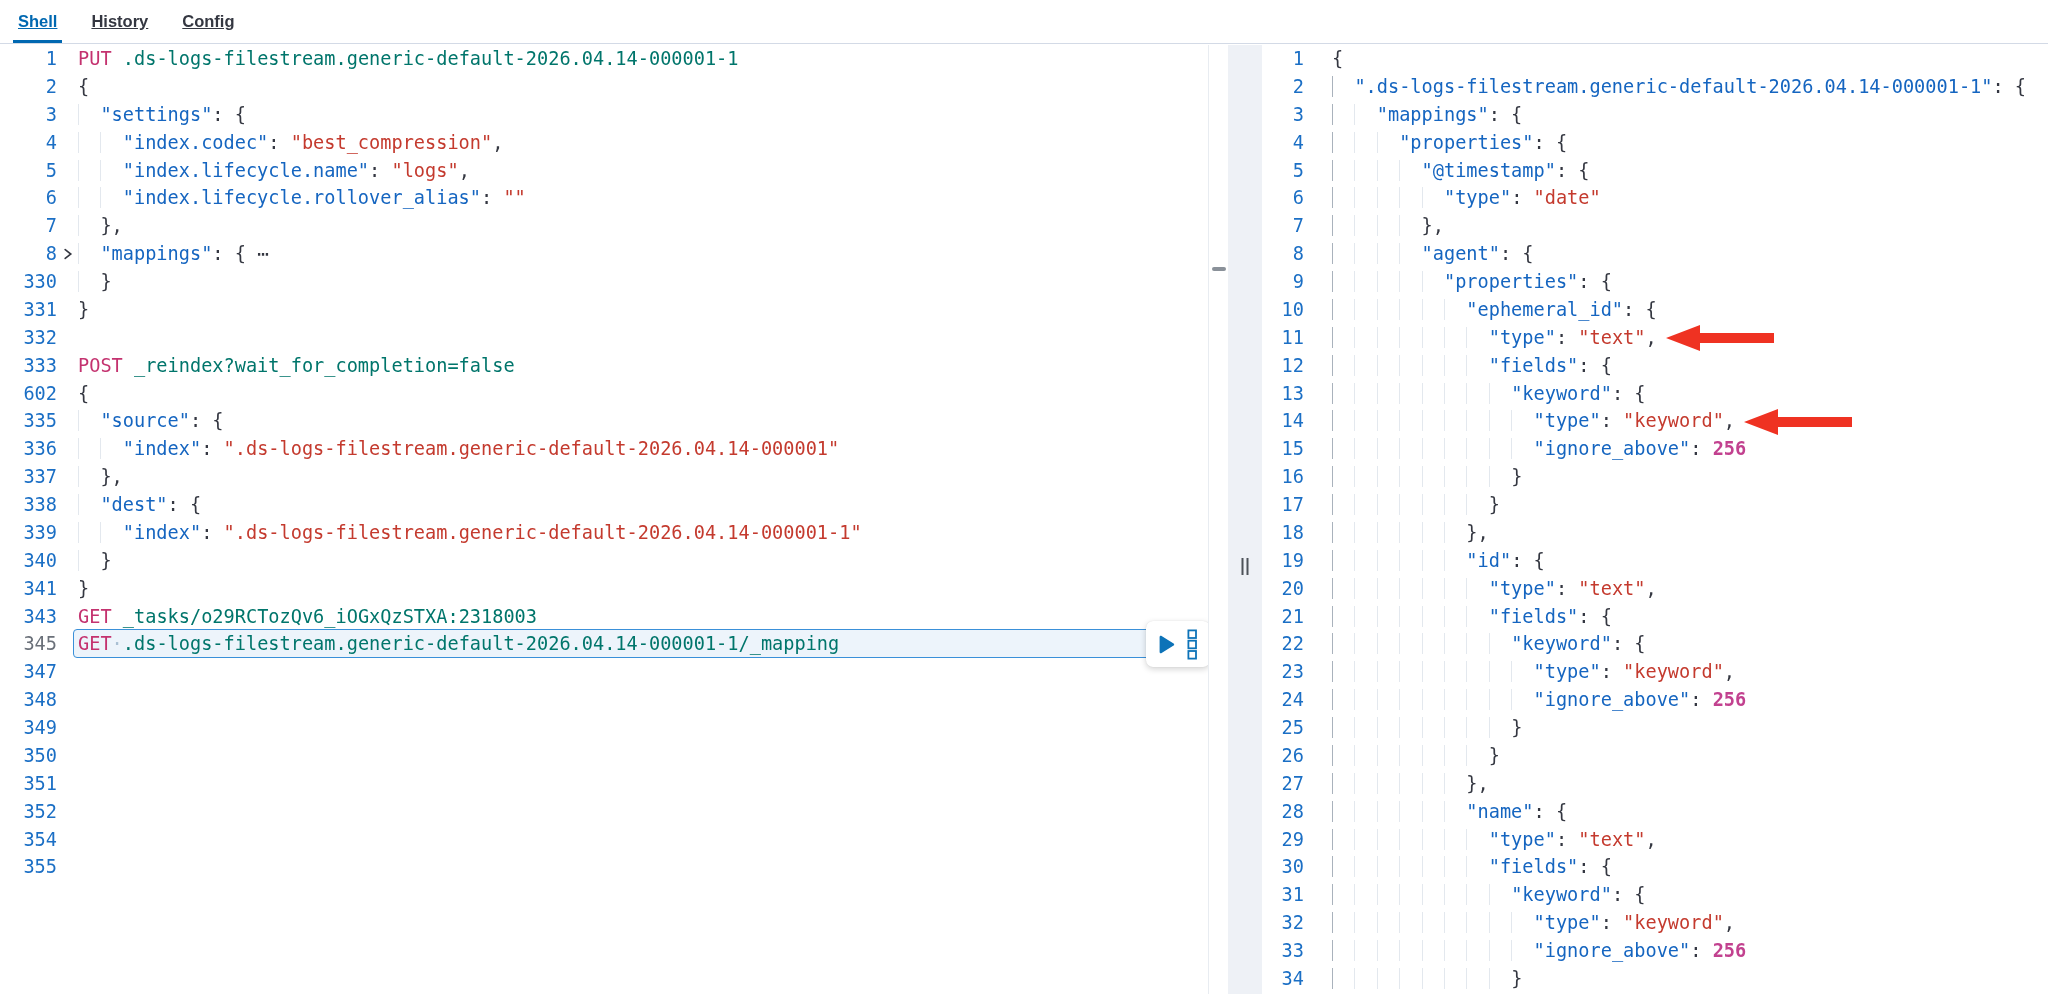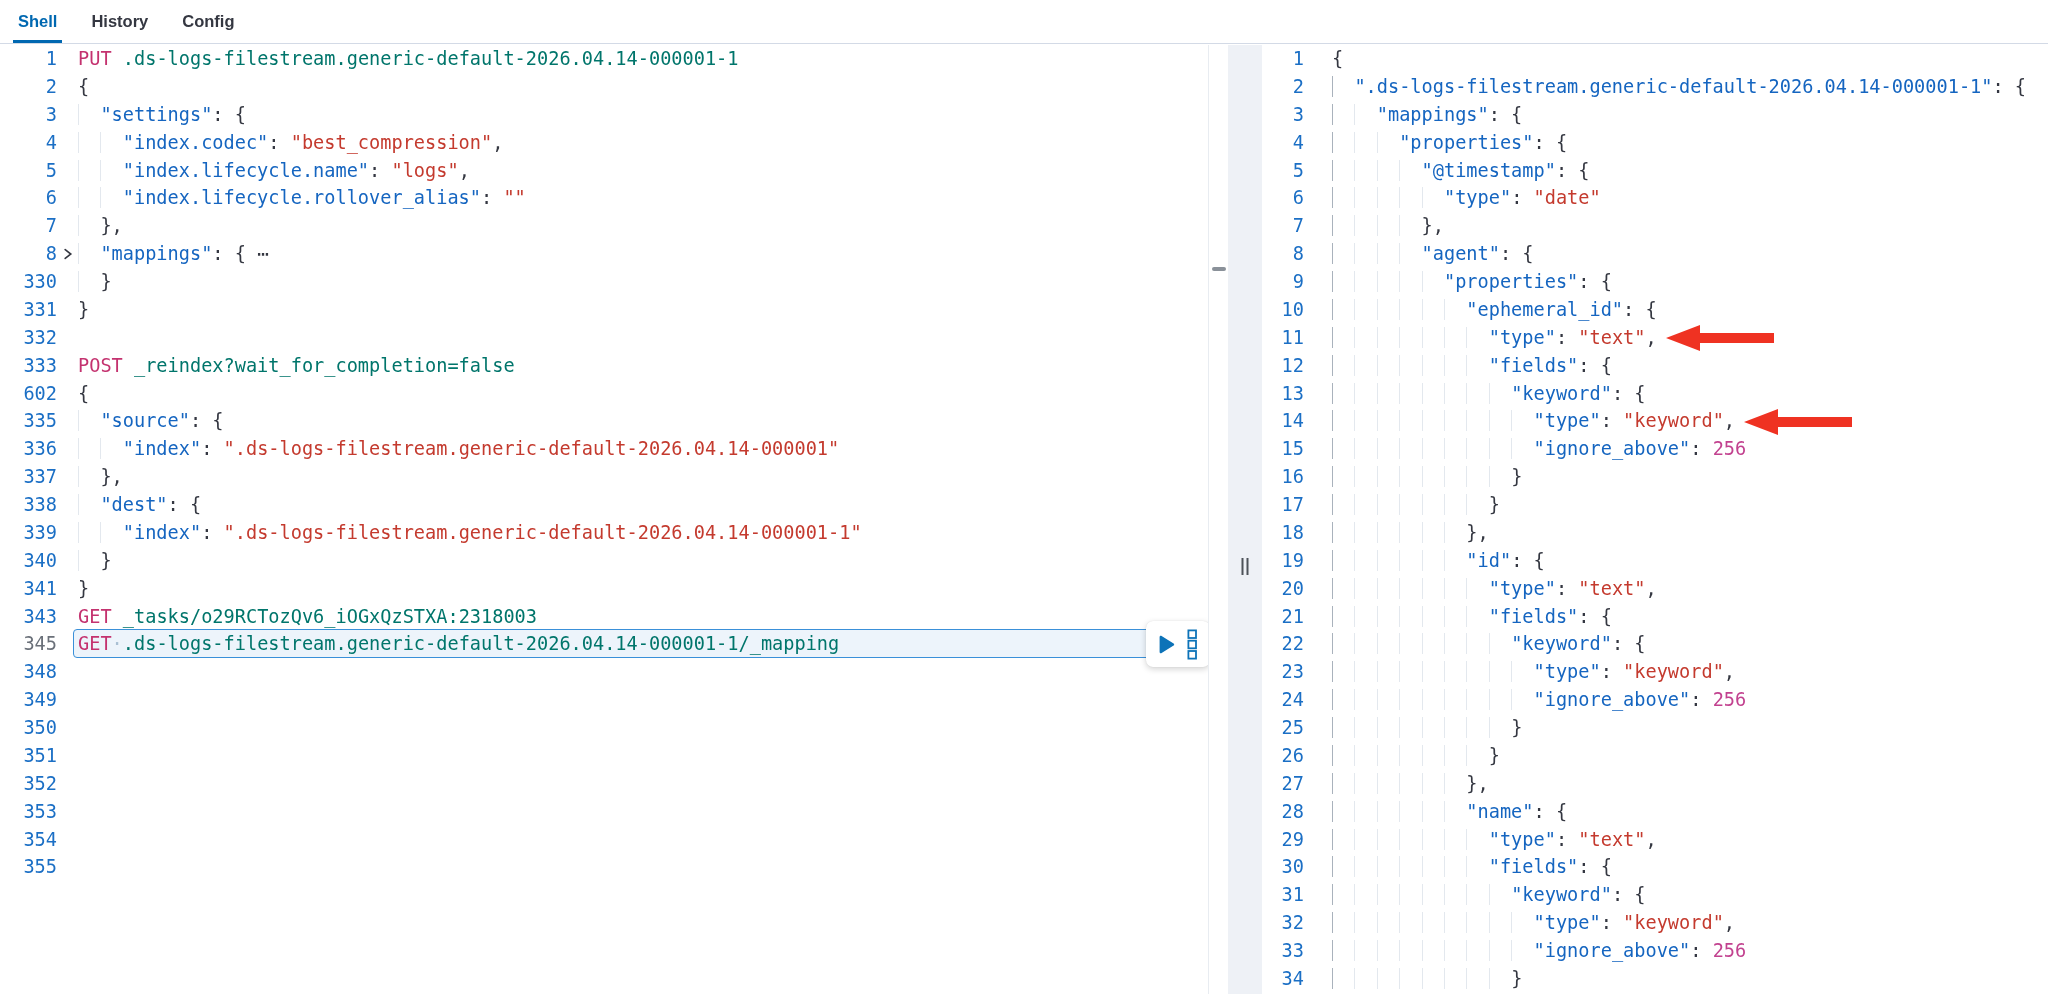--- a/index.html
+++ b/index.html
@@ -4,21 +4,21 @@
 <style>
   html,body{margin:0;padding:0;background:#fff;}
   #page{position:relative;width:2048px;height:994px;overflow:hidden;background:#fff;
         font-family:"Liberation Sans",sans-serif;}
 
   
   .tabbar{position:absolute;top:0;left:0;right:0;height:44px;display:flex;align-items:stretch;
           gap:24px;padding-left:13px;border-bottom:1px solid var(--c-tabbar_border,#d3dae6);
           background:#fff;box-sizing:border-box;}
   .tab{display:flex;align-items:center;padding:0 5px;font-size:16.5px;font-weight:700;
-       color:var(--c-tab_inactive,#343741);cursor:pointer;}
+       color:var(--c-tab_inactive,#343741);cursor:pointer;text-decoration:underline;}
   .tab.active{color:var(--c-accent,#0068b1);box-shadow:inset 0 -3px 0 var(--c-accent,#0068b1);}
 
   
   .pane{position:absolute;top:45px;bottom:0;overflow:hidden;background:#fff;}
   #left-pane{left:0;width:1228px;}
   #right-pane{left:1262px;right:0;}
 
   .row{display:flex;align-items:center;height:27.88px;white-space:pre;
        font-family:"DejaVu Sans Mono","Liberation Mono",monospace;font-size:18.6px;line-height:27.88px;}
   .gutter{flex:0 0 auto;text-align:right;color:var(--c-gutter,#1b6fc5);}
@@ -26,21 +26,21 @@
   #left-pane .foldzone{width:21px;}
   #right-pane .gutter{width:42px;}
   #right-pane .foldzone{width:28px;}
   .foldzone{flex:0 0 auto;display:flex;align-items:center;justify-content:center;}
   .code{position:relative;flex:0 0 auto;}
 
   .tok-method{color:var(--c-method,#c4326f);text-align:center;}
   .tok-url{color:var(--c-url,#00756b);}
   .tok-key{color:var(--c-key,#1565c0);}
   .tok-str{color:var(--c-string,#c43a2e);}
-  .tok-num{color:var(--c-number,#c2418f);}
+  .tok-num{color:var(--c-number,#c2418f);font-weight:bold;}
   .tok-punct,.tok-plain,.tok-fold{color:var(--c-punct,#343741);}
   .tok-ws{color:#a9bfd3;}
   .ind{box-shadow:inset 1px 0 0 var(--c-guide,#e3e8ee);}
   .ind0{box-shadow:inset 1px 0 0 var(--c-guide_dark,#a9b2bc);}
 
   
   .row.sel .gutter{color:var(--c-gutter_selected,#6a7079);}
   .row.sel .code{z-index:0;}
   .selbox{position:absolute;left:-5px;top:-1px;width:1135px;height:29px;box-sizing:border-box;
           background:var(--c-selection_bg,#edf4fb);border:1.5px solid var(--c-selection_border,#3a90d9);
@@ -108,26 +108,26 @@
                 </svg>
     </button>
     <button class="act-btn">
       <svg width="11" height="31" viewBox="0 0 11 31">
                   <rect class="kebab-rect" x="1.4" y="1.4" width="7.6" height="7.6"></rect>
                   <rect class="kebab-rect" x="1.4" y="11.7" width="7.6" height="7.6"></rect>
                   <rect class="kebab-rect" x="1.4" y="22" width="7.6" height="7.6"></rect>
                 </svg>
     </button>
   </div><span class="tok-method">GET</span><span class="tok-ws">·</span><span class="tok-url">.ds-logs-filestream.generic-default-2026.04.14-000001-1/_mapping</span></div></div>
+        <div class="row"><div class="gutter">347</div><div class="foldzone"></div><div class="code"></div></div>
         <div class="row"><div class="gutter">348</div><div class="foldzone"></div><div class="code"></div></div>
         <div class="row"><div class="gutter">349</div><div class="foldzone"></div><div class="code"></div></div>
         <div class="row"><div class="gutter">350</div><div class="foldzone"></div><div class="code"></div></div>
         <div class="row"><div class="gutter">351</div><div class="foldzone"></div><div class="code"></div></div>
         <div class="row"><div class="gutter">352</div><div class="foldzone"></div><div class="code"></div></div>
-        <div class="row"><div class="gutter">353</div><div class="foldzone"></div><div class="code"></div></div>
         <div class="row"><div class="gutter">354</div><div class="foldzone"></div><div class="code"></div></div>
         <div class="row"><div class="gutter">355</div><div class="foldzone"></div><div class="code"></div></div>
       </div>
     </div>
 
   <div id="scrollstrip">
     <div id="ruler-mark"></div>
   </div>
 
   <div id="divider">

